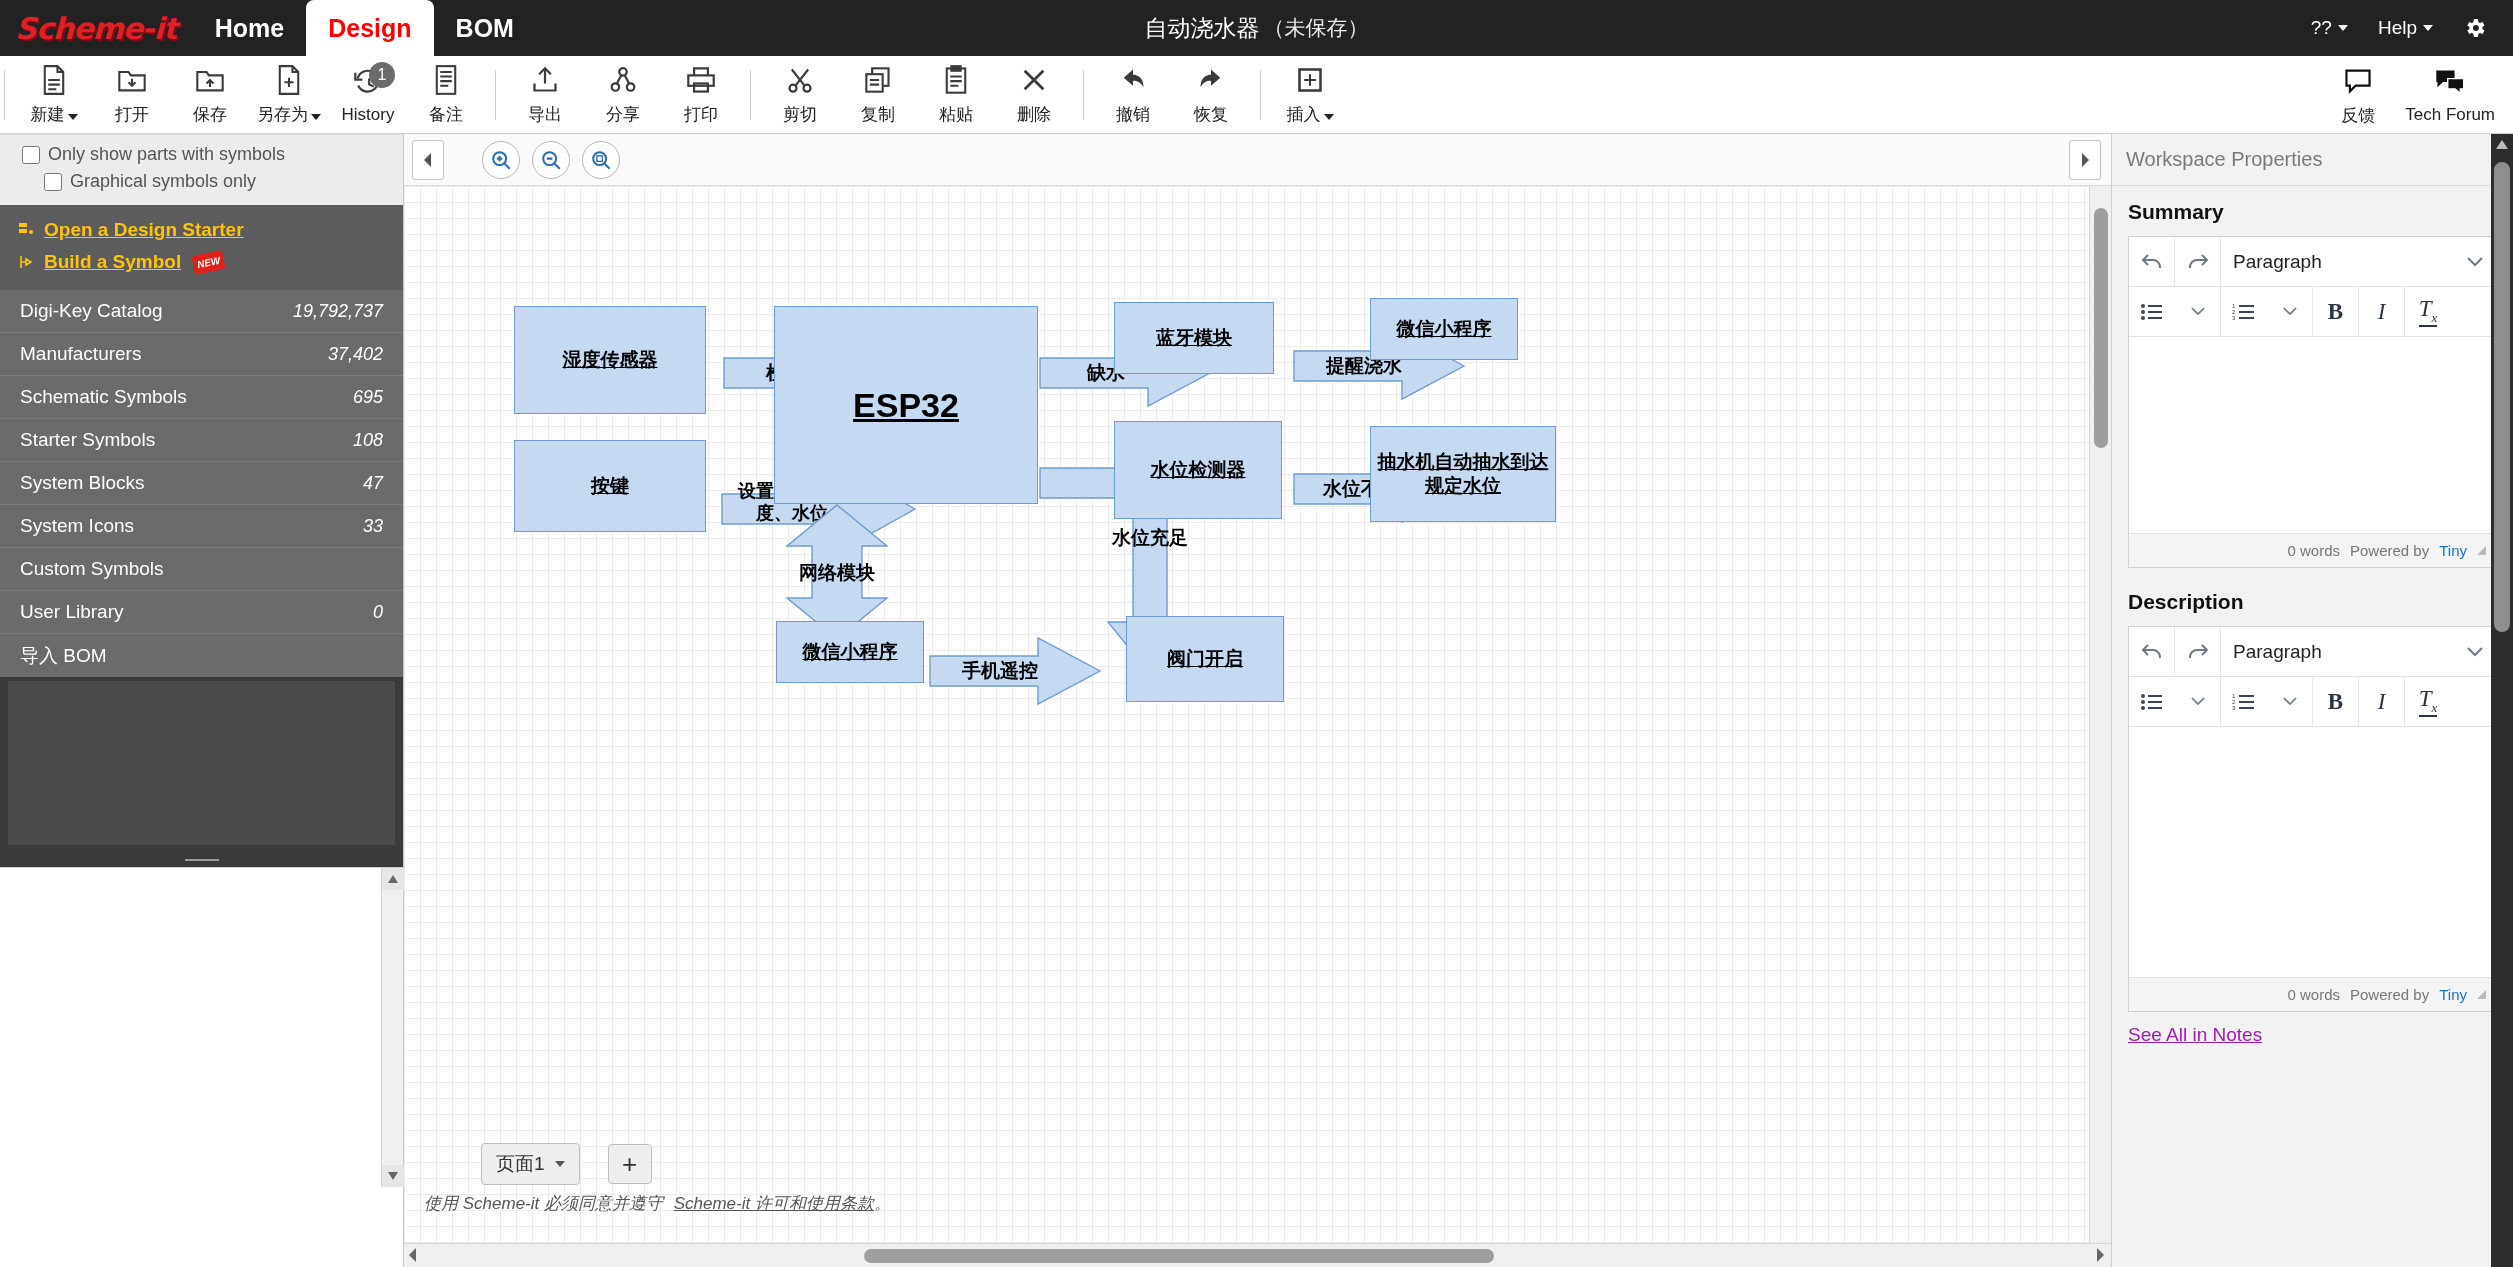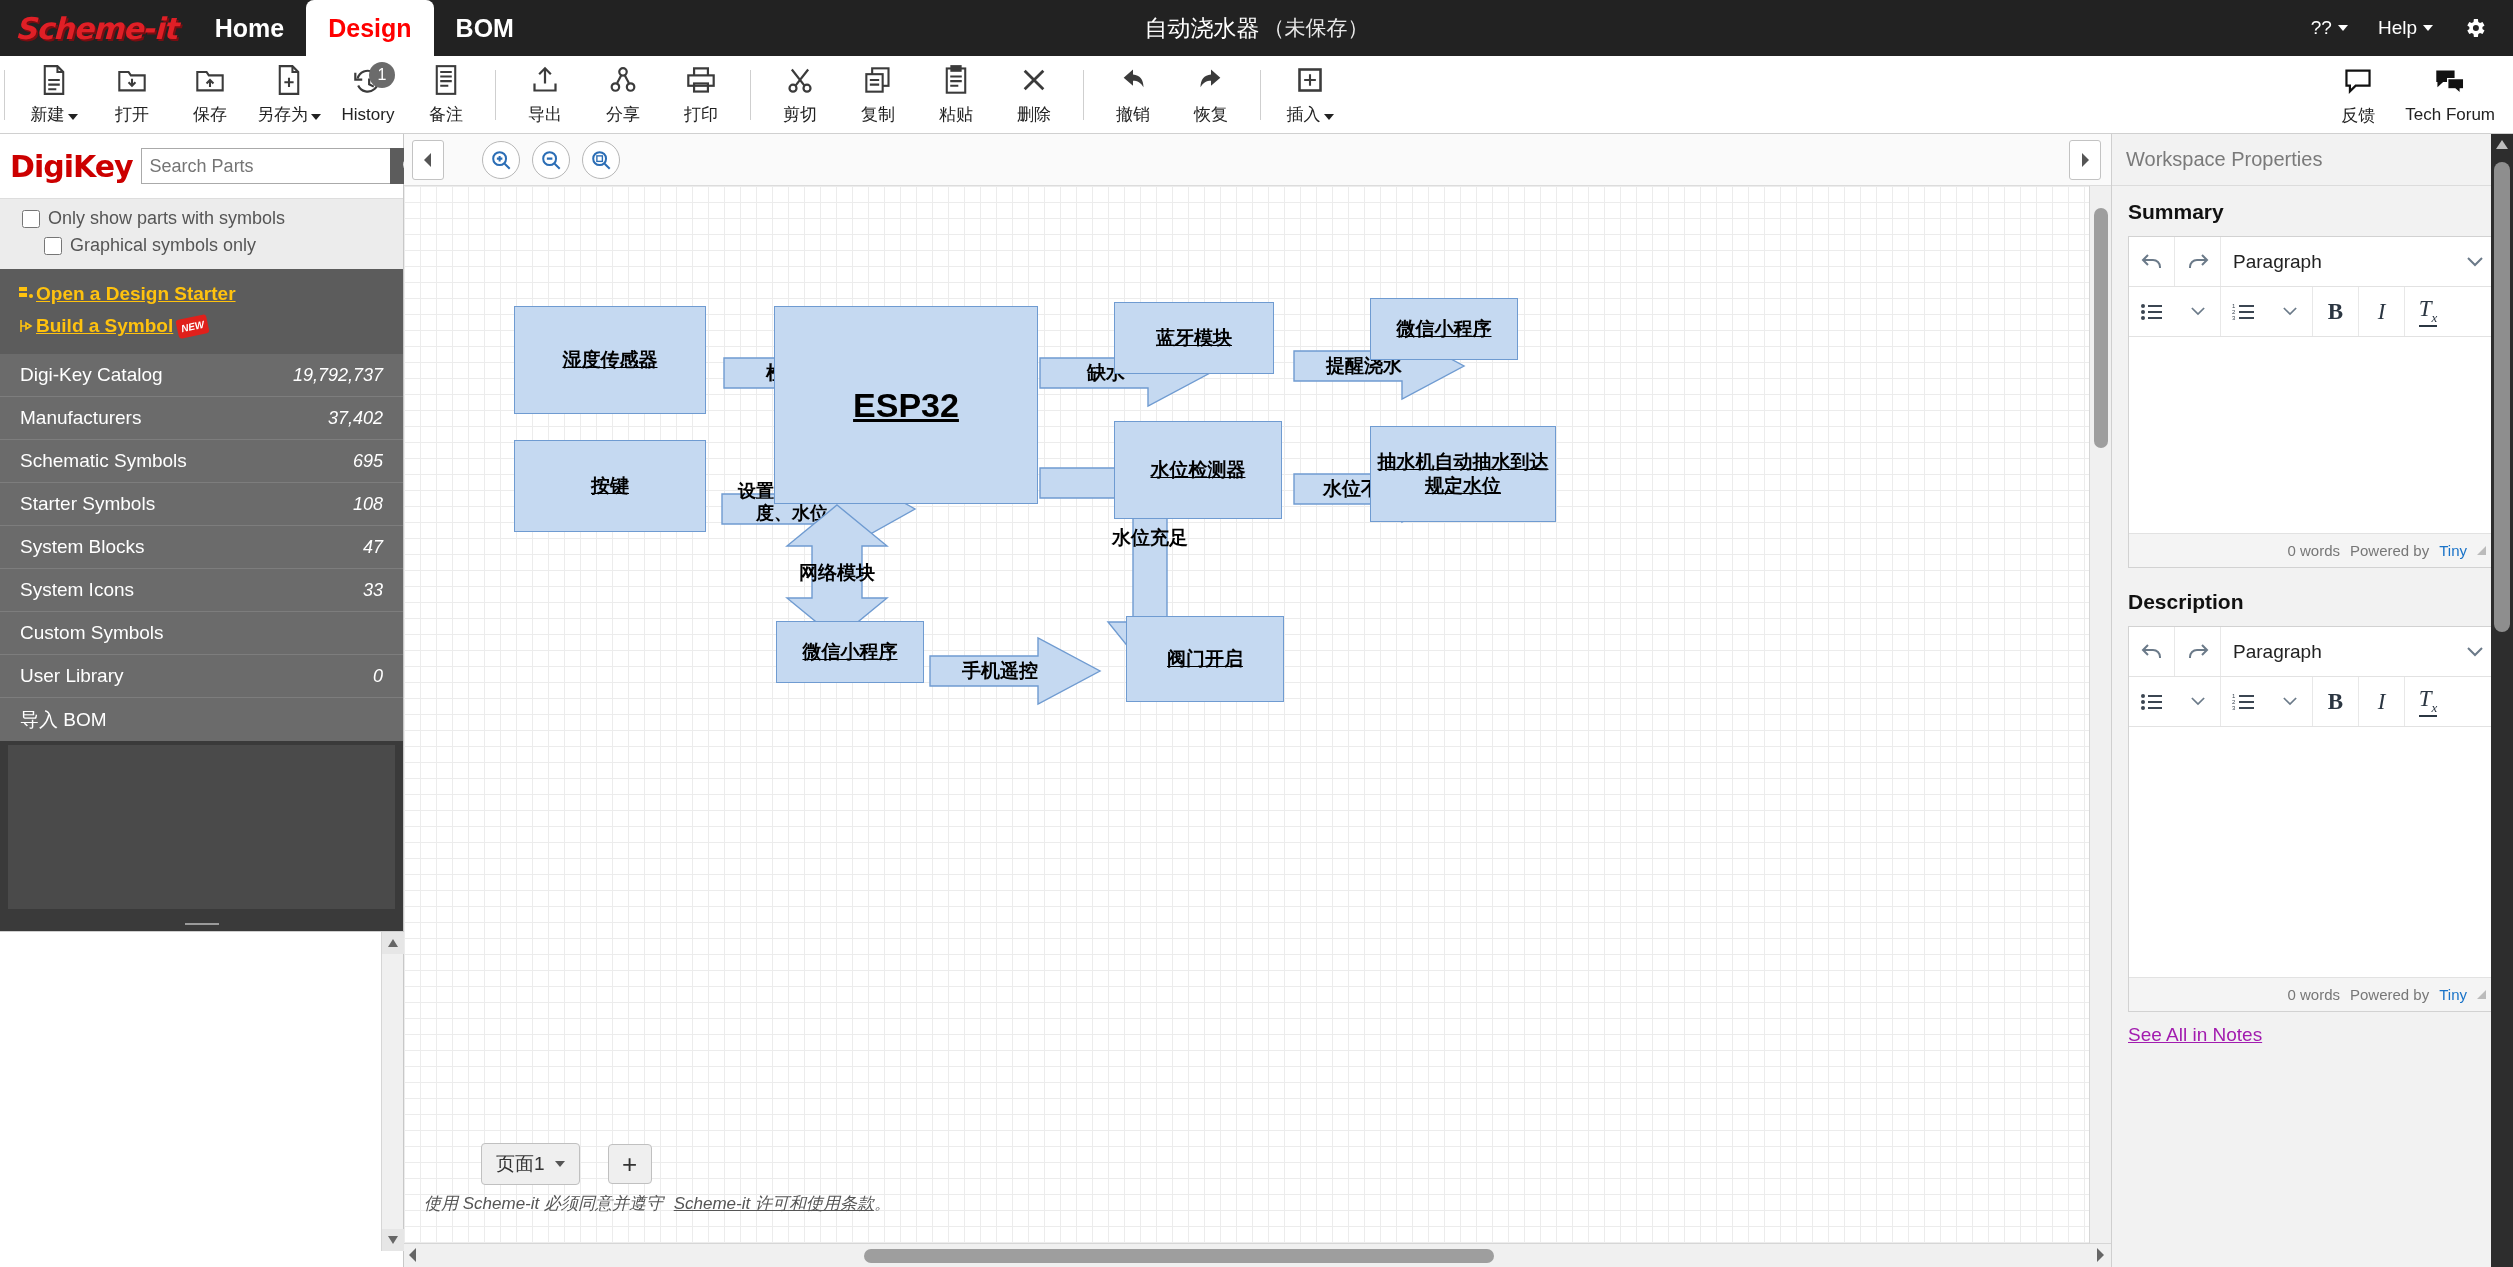--- a/index.html
+++ b/index.html
@@ -88,21 +88,21 @@
   }
   .searchbtn {
     width: 44px; background: #5c5c5c; border: 1px solid #5c5c5c;
     display: flex; align-items: center; justify-content: center; cursor: pointer;
   }
   .filters { background: #ececec; padding: 6px 0 10px 0; border-top: 1px solid #ddd; }
   .frow { display: flex; align-items: center; gap: 8px; padding: 3px 0 3px 22px; font-size: 18px; color: #555; }
   .frow.indent { padding-left: 44px; }
   .frow input[type=checkbox] { width: 18px; height: 18px; }
   .links { background: #5c5c5c; padding: 9px 0 12px 0; }
-  .lrow { display: flex; align-items: center; padding: 5px 0 5px 18px; }
+  .lrow { display: flex; align-items: center; gap: 8px; padding: 5px 0 5px 18px; }
   .lrow a {
     color: #ffc20e; font-size: 19px; font-weight: 700; text-decoration: underline; cursor: pointer;
   }
   .newbadge {
     background: #e0201b; color: #fff; font-size: 10px; font-weight: 700;
     padding: 4px 4px; border-radius: 3px; transform: rotate(-12deg); margin-left: 4px;
     font-style: italic;
   }
   .catlist { background: #6b6b6b; }
   .catrow {
@@ -475,32 +475,20 @@
             <path d="M2 2h16v10H8l-5 4.5V12H2z"></path>
               <path d="M12 9h14v9h-3v4l-4.5-4H12z" fill="#111" stroke="#fff" stroke-width="1.2"></path>
           </svg>
         </span>
         <span class="tlabel">Tech Forum</span>
       </div>
     </div>
   </div>
 
   <div class="leftpanel">
-    <div class="dk-head">
-      <div class="dk-logo">DigiKey</div>
-      <div class="searchbox">
-        <input type="text" placeholder="Search Parts" style="">
-        <div class="searchbtn">
-          <svg width="22" height="22" viewBox="0 0 24 24" fill="none" stroke="#fff" stroke-width="2.2">
-            <circle cx="10.5" cy="10.5" r="7"></circle>
-              <path d="M16 16l5.5 5.5"></path>
-          </svg>
-        </div>
-      </div>
-    </div>
 
     <div class="filters">
       <label class="frow">
         <input type="checkbox" style="">
         <span>Only show parts with symbols</span>
       </label>
       <label class="frow indent">
         <input type="checkbox" style="">
         <span>Graphical symbols only</span>
       </label>

